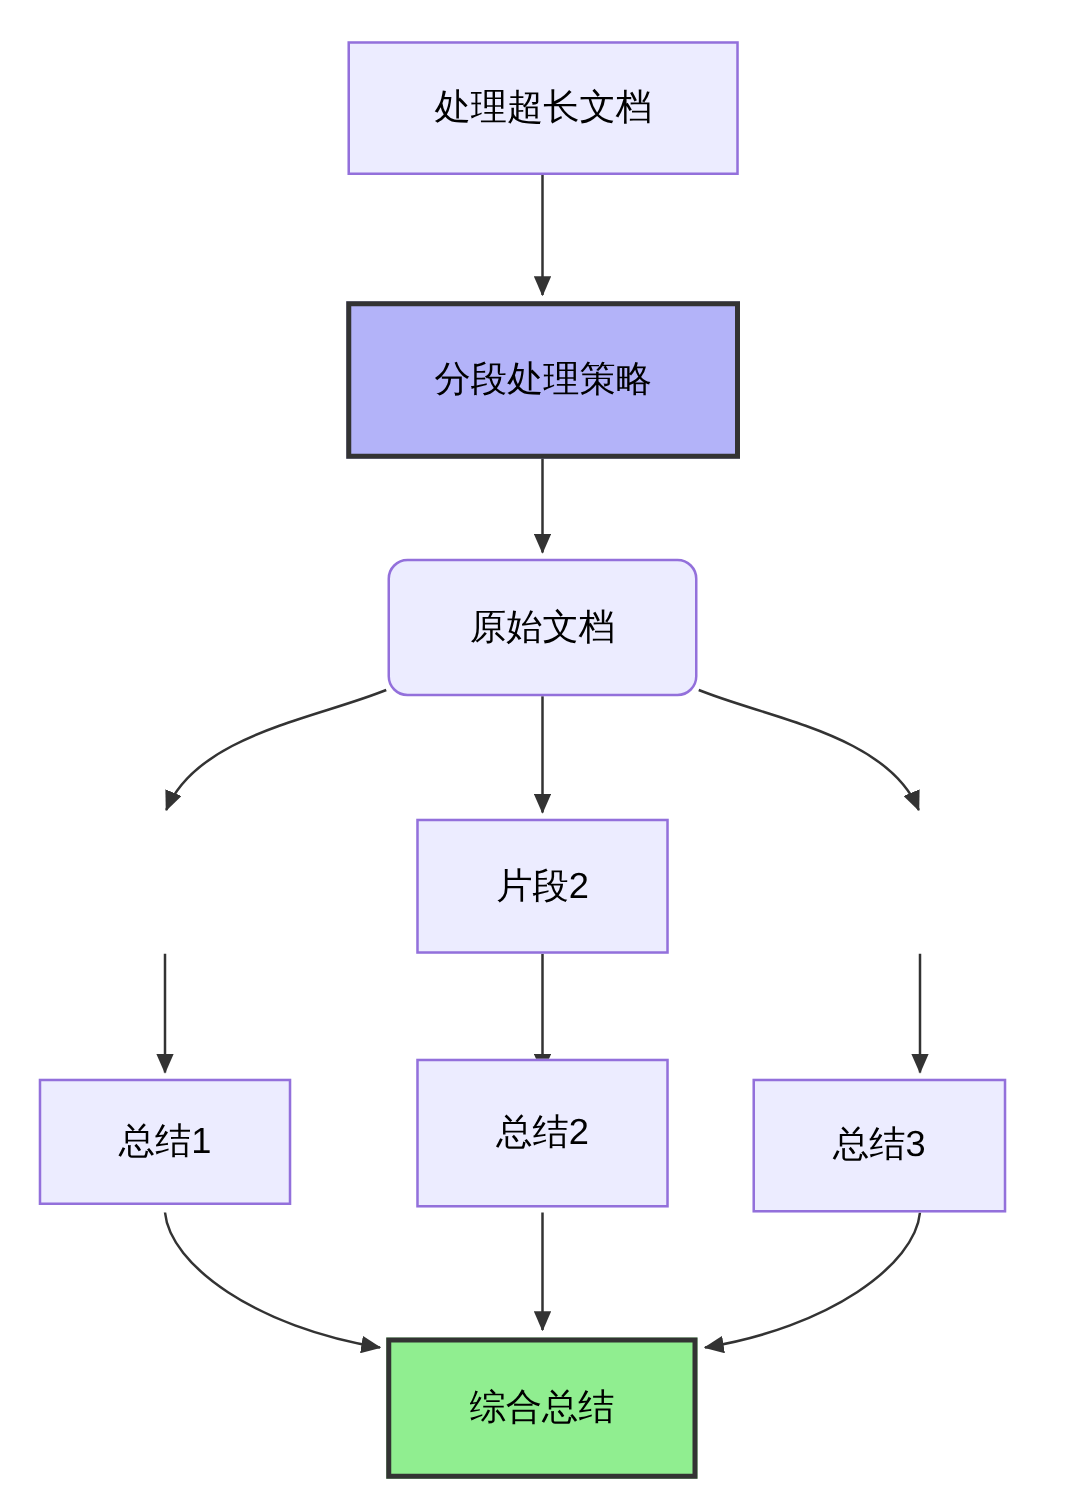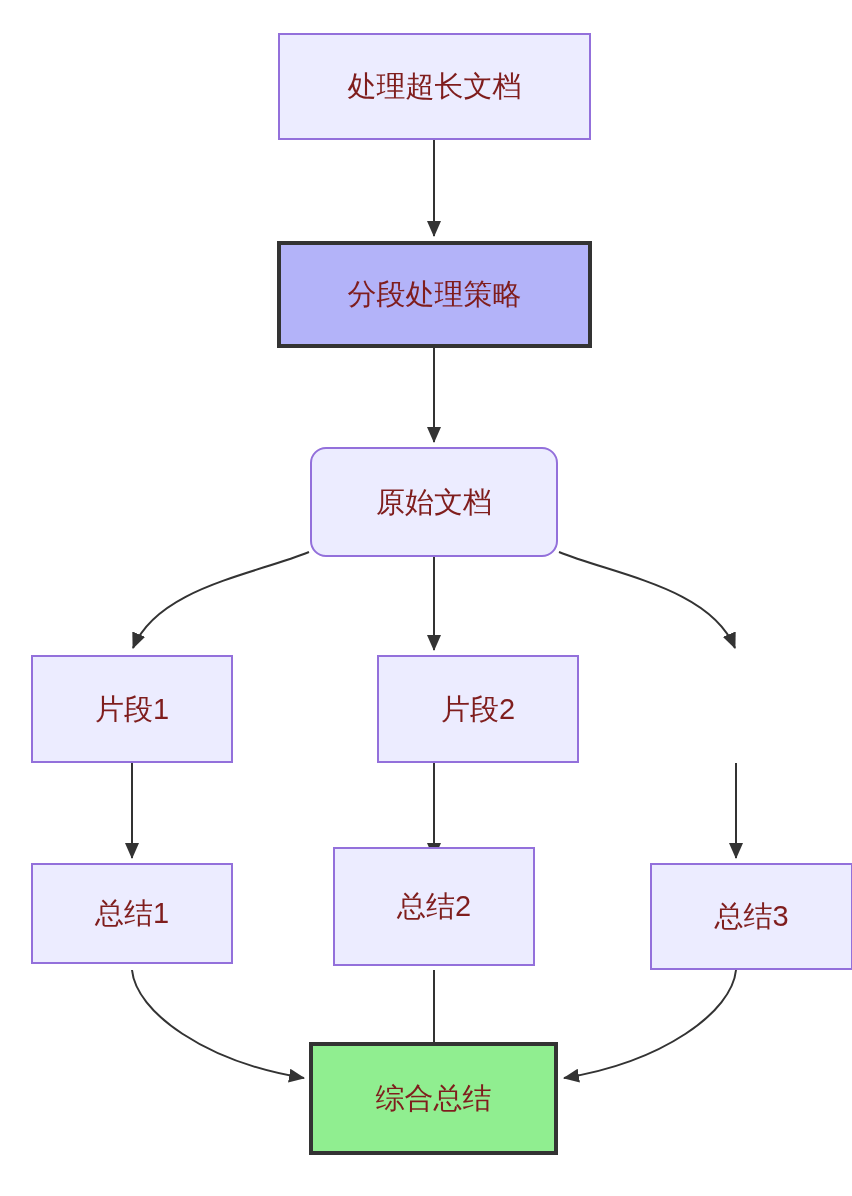--- a/index.html
+++ b/index.html
@@ -29,21 +29,21 @@
     stroke-width: 2px;
   }
   .node {
     position: absolute;
     box-sizing: border-box;
     display: flex;
     align-items: center;
     justify-content: center;
     font-size: 29px;
     line-height: 1.2;
-    color: #7f1d1d;
+    color: #000000;
     text-align: center;
     background: #ECECFF;
     border: 2px solid #9370DB;
   }
   .node.highlight {
     background: #B3B3F9;
     border: 4px solid #333333;
   }
   .node.success {
     background: #90EE90;
@@ -69,30 +69,29 @@
     <path class="edge" marker-end="url(#arrowhead)" d="M132,763 L132,858"></path>
     <path class="edge" marker-end="url(#arrowhead)" d="M434,763 L434,858"></path>
     <path class="edge" marker-end="url(#arrowhead)" d="M736,763 L736,858"></path>
     <path class="edge" marker-end="url(#arrowhead)" d="M132,970 C136,1012 205,1062 304,1078"></path>
     <path class="edge" marker-end="url(#arrowhead)" d="M434,970 L434,1064"></path>
     <path class="edge" marker-end="url(#arrowhead)" d="M736,970 C732,1012 663,1062 564,1078"></path>
   </svg>
 
   <div class="node" style="left:278px; top:33px;  width:313px; height:107px;">处理超长文档</div>
 
-  <div class="node highlight" style="left:277px; top:241px; width:315px; height:107px;font-family:Liberation Serif, serif;">分段处理策略</div>
+  <div class="node highlight" style="left:277px; top:241px; width:315px; height:126px;font-family:Liberation Serif, serif;">分段处理策略</div>
 
   <div class="node" style="left:310px; top:447px; width:248px; height:110px;border-radius:16px;">原始文档</div>
 
-  <div class="node" style="left:31px;  top:655px; width:202px; height:108px;">片段1</div>
 
-  <div class="node" style="left:333px; top:655px; width:202px; height:108px;margin-left:44px;">片段2</div>
+  <div class="node" style="left:333px; top:655px; width:202px; height:108px;">片段2</div>
 
 
   <div class="node" style="left:31px;  top:863px; width:202px; height:101px;">总结1</div>
 
   <div class="node" style="left:333px; top:847px; width:202px; height:119px;">总结2</div>
 
-  <div class="node" style="left:650px; top:863px; width:203px; height:107px;">总结3</div>
+  <div class="node" style="left:602px; top:863px; width:203px; height:107px;">总结3</div>
 
-  <div class="node success" style="left:309px; top:1042px; width:249px; height:113px;">综合总结</div>
+  <div class="node success" style="left:309px; top:1070px; width:249px; height:113px;">综合总结</div>
 
 </div>
 
 </body></html>

